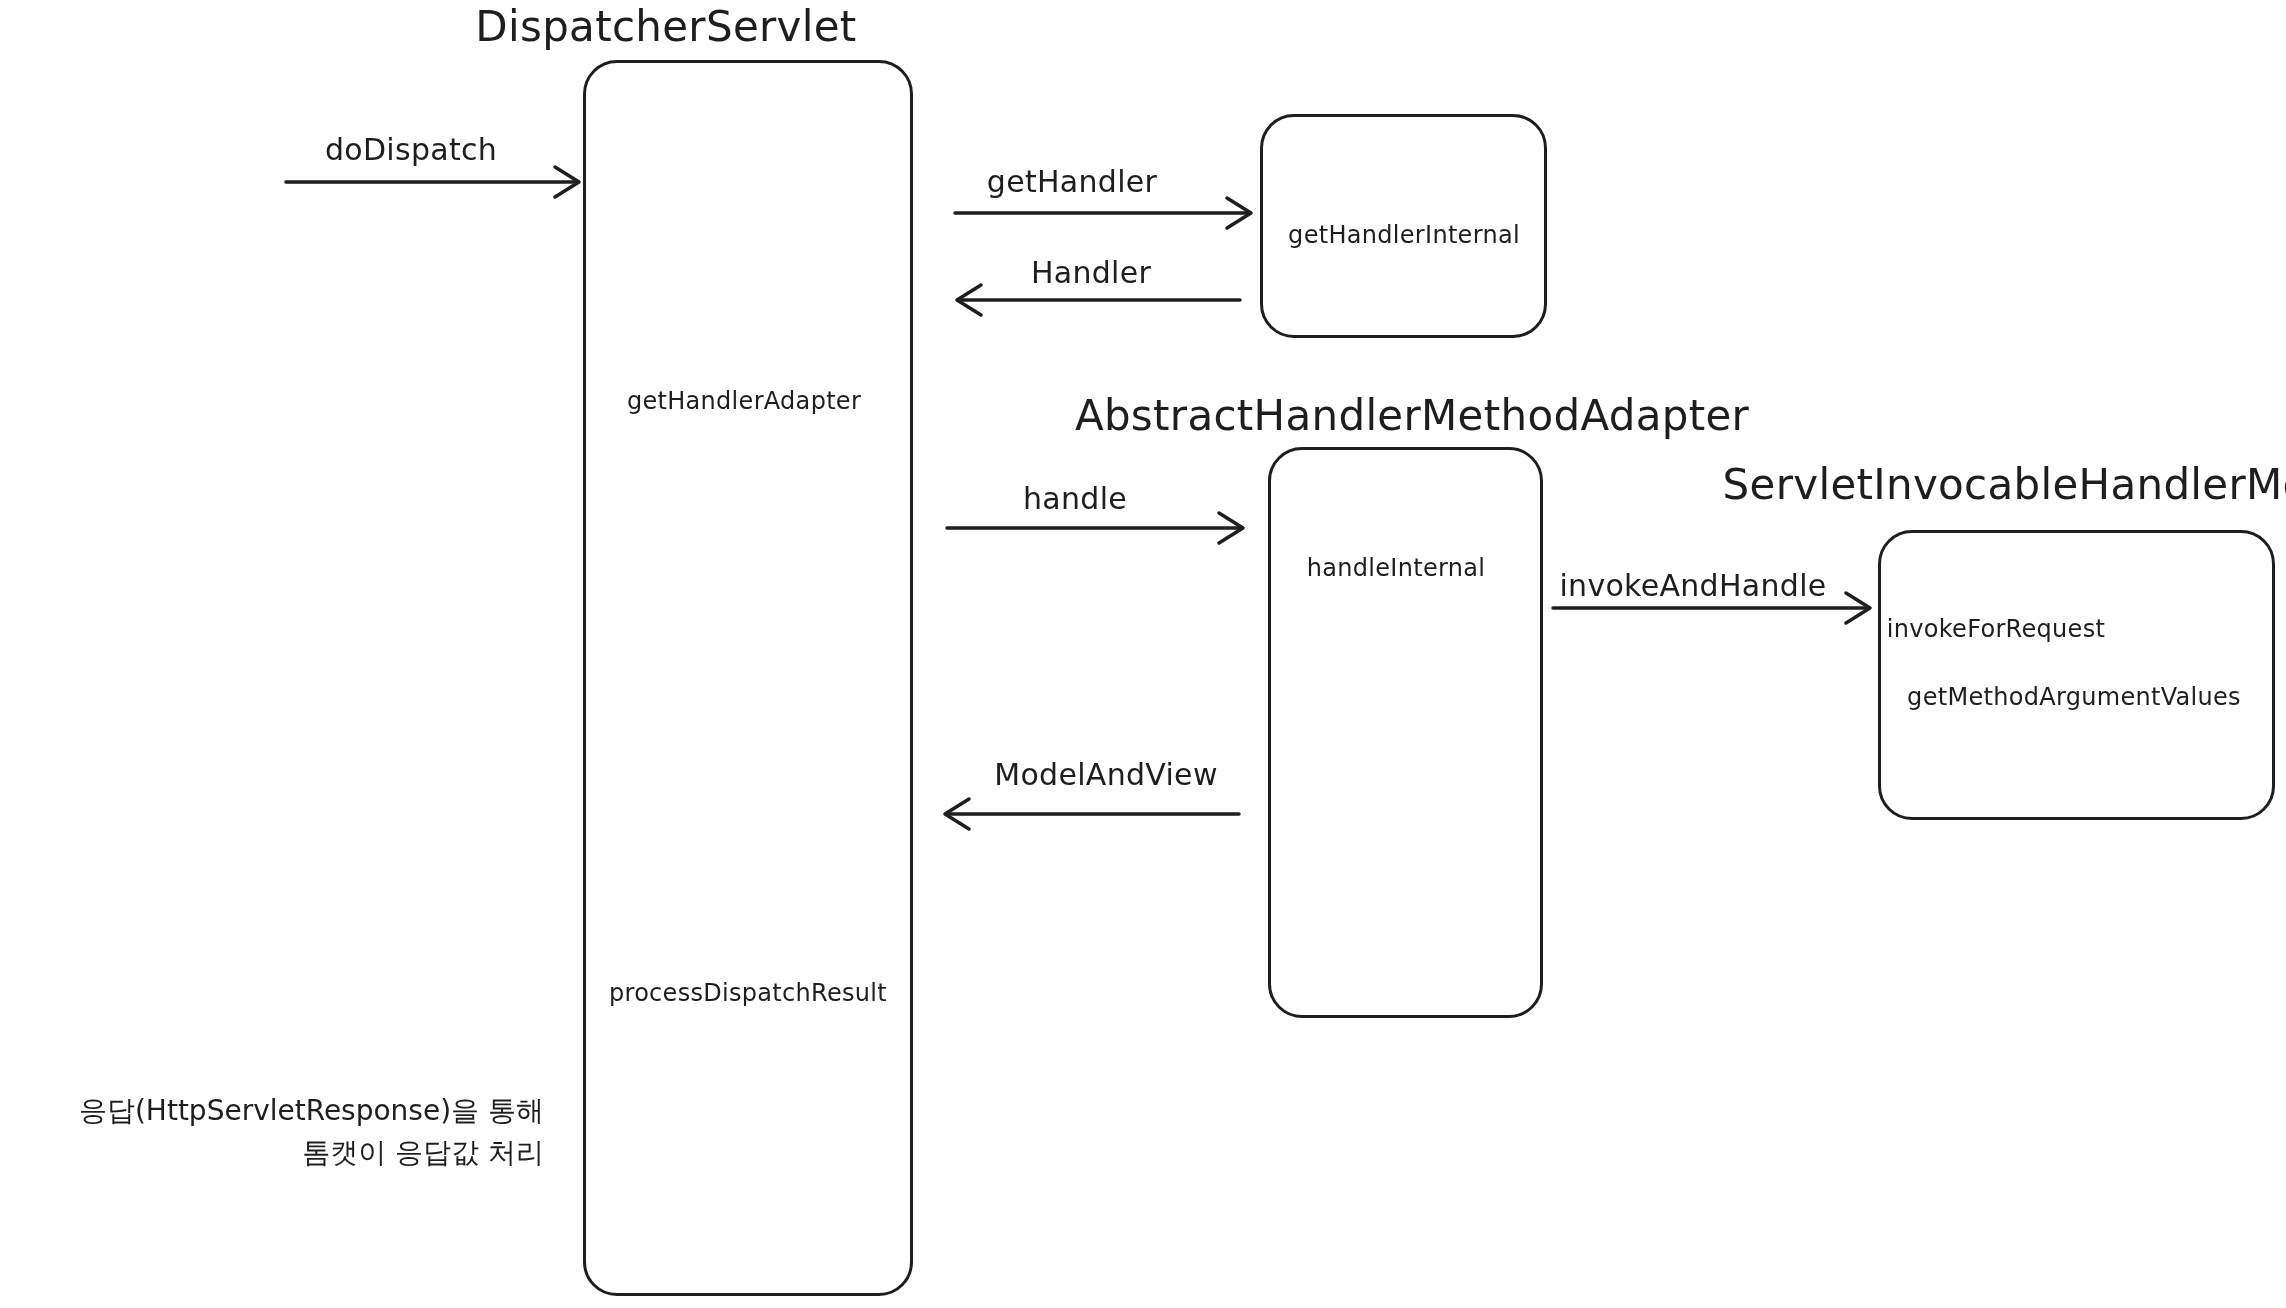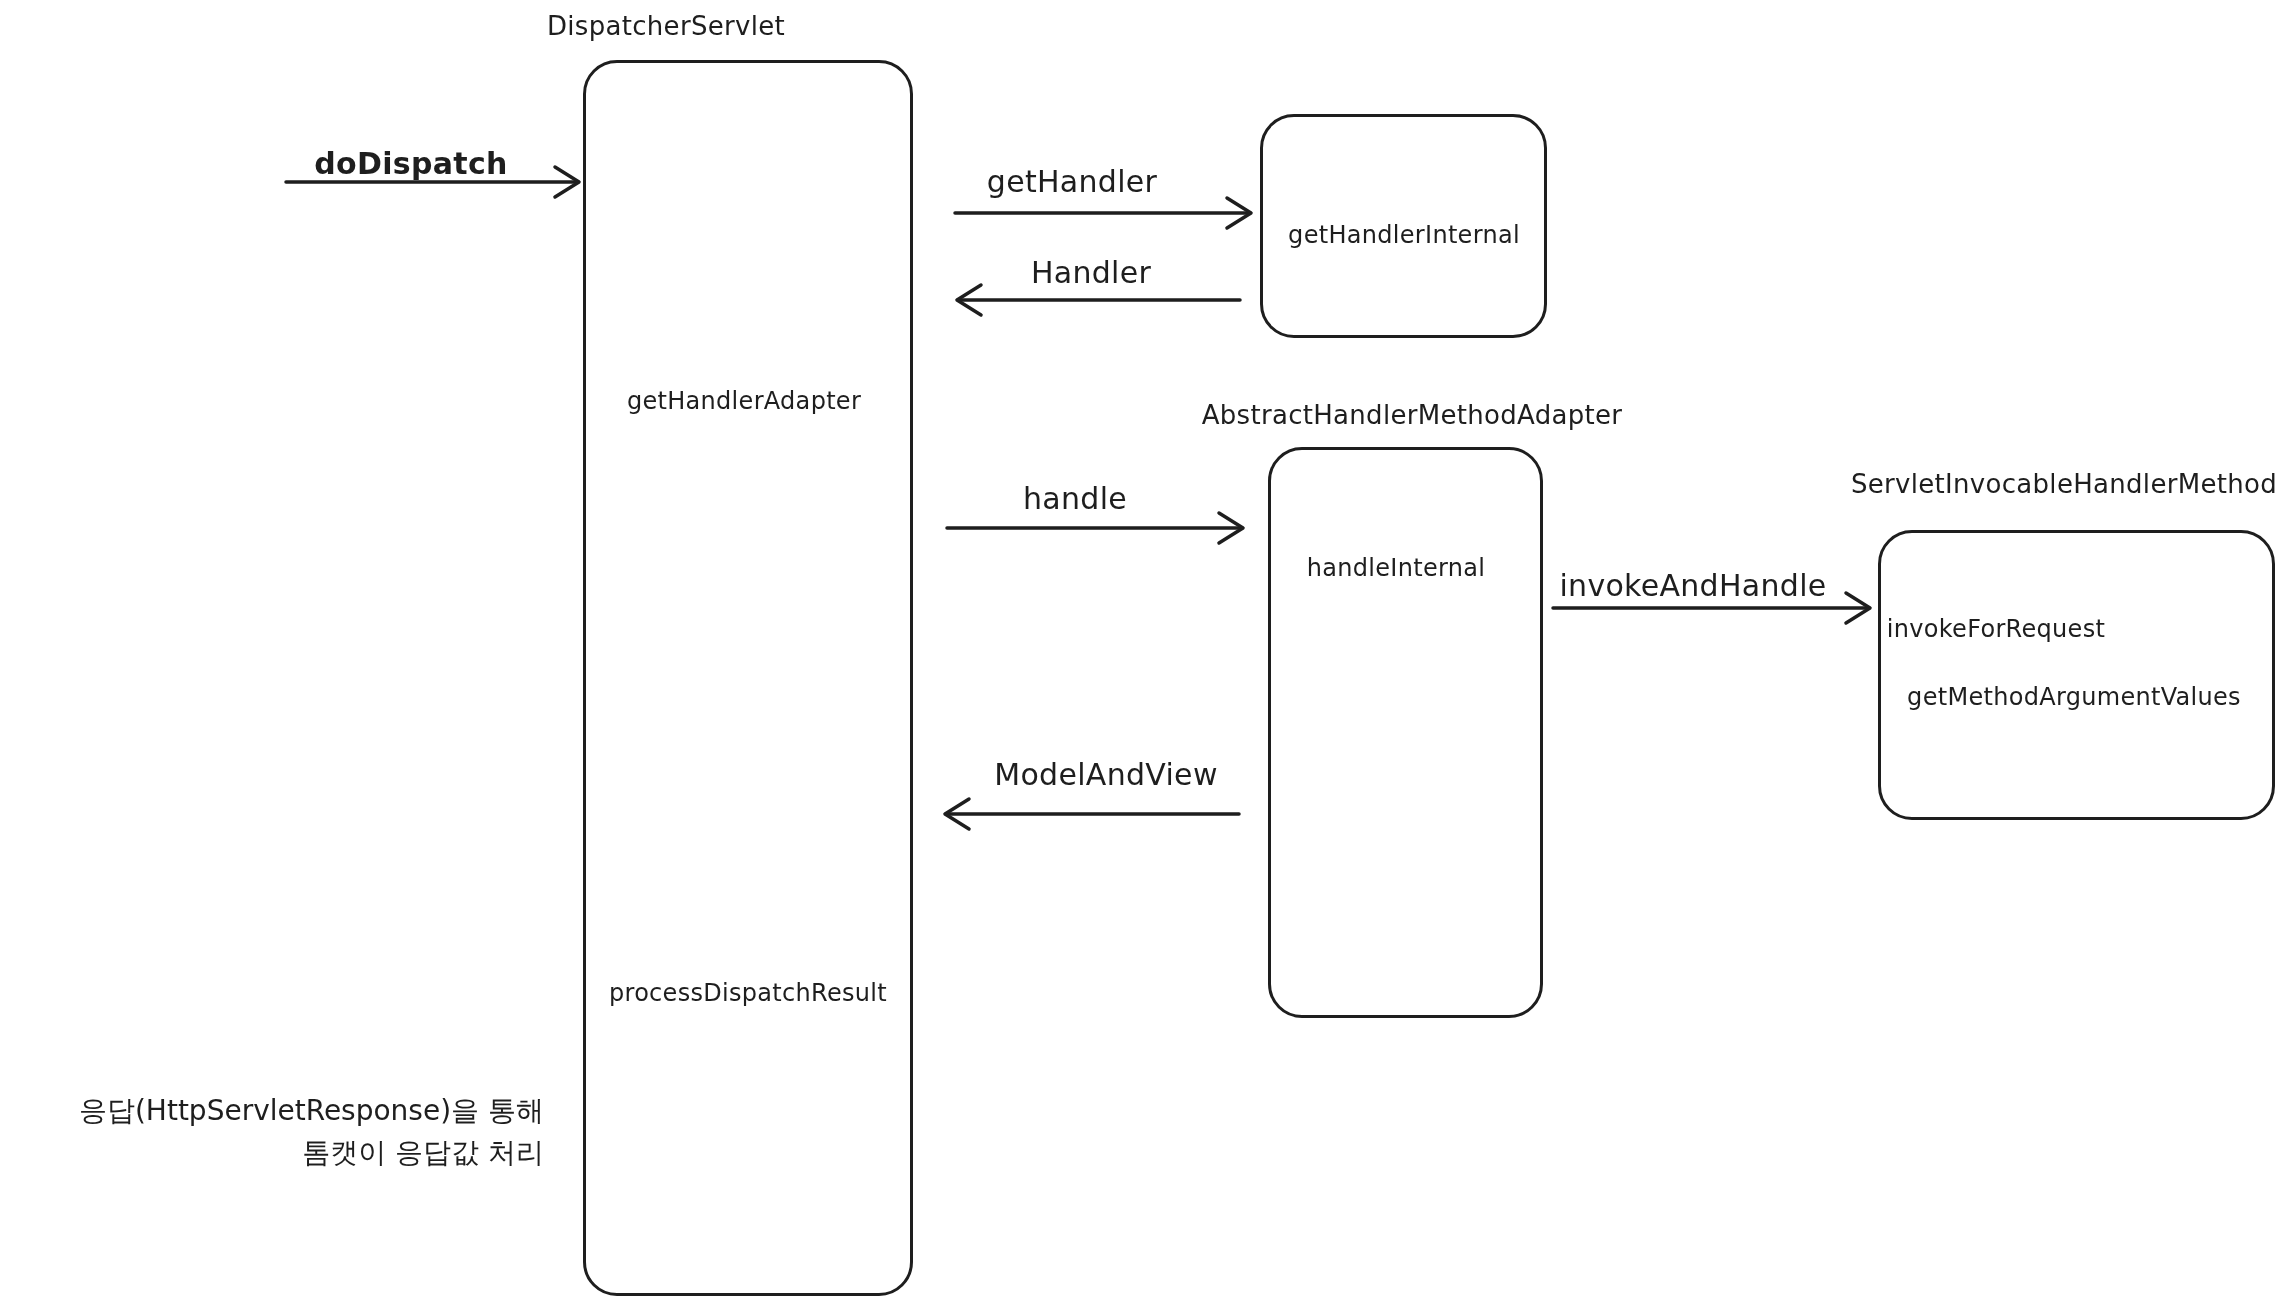--- a/index.html
+++ b/index.html
@@ -15,21 +15,21 @@
   .box {
     position: absolute;
     border: 3px solid #1e1e1e;
     border-radius: 34px;
     background: transparent;
     box-sizing: border-box;
   }
   .node-title {
     position: absolute;
     transform: translate(-50%, -50%);
-    font-size: 26px;
+    font-size: 42px;
     white-space: nowrap;
     letter-spacing: 0.3px;
   }
   .method-label {
     position: absolute;
     transform: translate(-50%, -50%);
     font-size: 24px;
     white-space: nowrap;
     letter-spacing: 0.3px;
   }
@@ -109,20 +109,20 @@
 
   <div class="node-title" style="left:1412px; top:415px;">AbstractHandlerMethodAdapter</div>
   <div class="box" style="left:1268px; top:447px; width:275px; height:571px;"></div>
   <div class="method-label" style="left:1396px; top:568px;">handleInternal</div>
 
   <div class="node-title" style="left:2064px; top:484px;">ServletInvocableHandlerMethod</div>
   <div class="box" style="left:1878px; top:530px; width:397px; height:290px;"></div>
   <div class="method-label" style="left:1996px; top:629px;">invokeForRequest</div>
   <div class="method-label" style="left:2074px; top:697px;">getMethodArgumentValues</div>
 
-  <div class="edge-label" style="left:411px; top:163px;font-weight:bold;">doDispatch</div>
+  <div class="edge-label" style="left:411px; top:149px;">doDispatch</div>
   <div class="edge-label" style="left:1072px; top:181px;">getHandler</div>
   <div class="edge-label" style="left:1091px; top:272px;">Handler</div>
   <div class="edge-label" style="left:1075px; top:498px;">handle</div>
   <div class="edge-label" style="left:1106px; top:774px;">ModelAndView</div>
   <div class="edge-label" style="left:1693px; top:585px;">invokeAndHandle</div>
 
 </div>
 
 </body></html>

